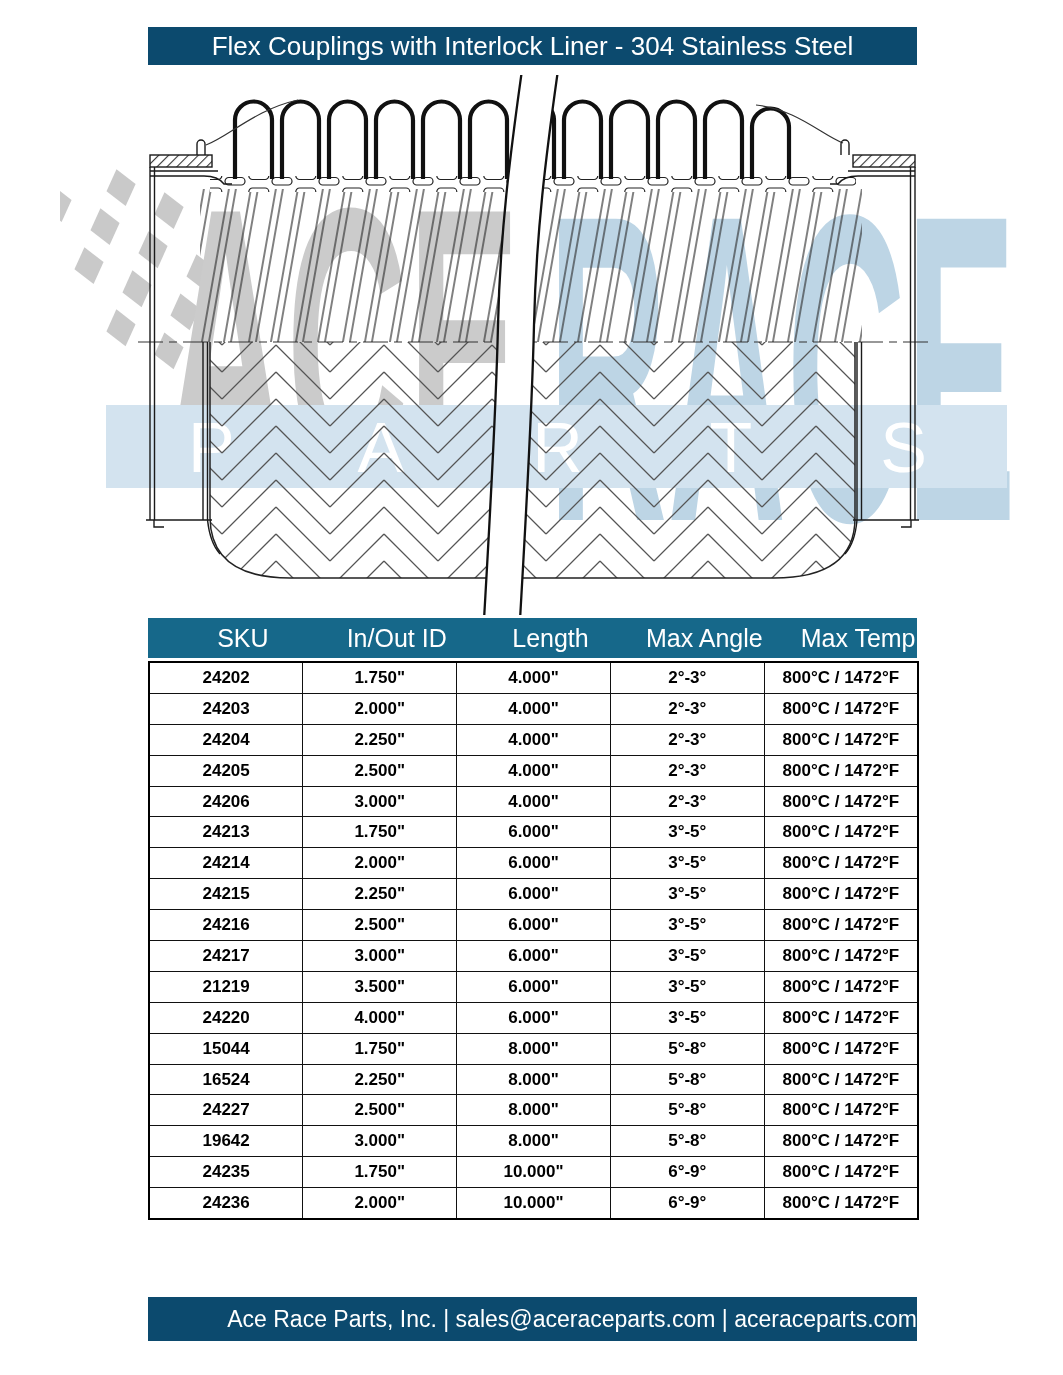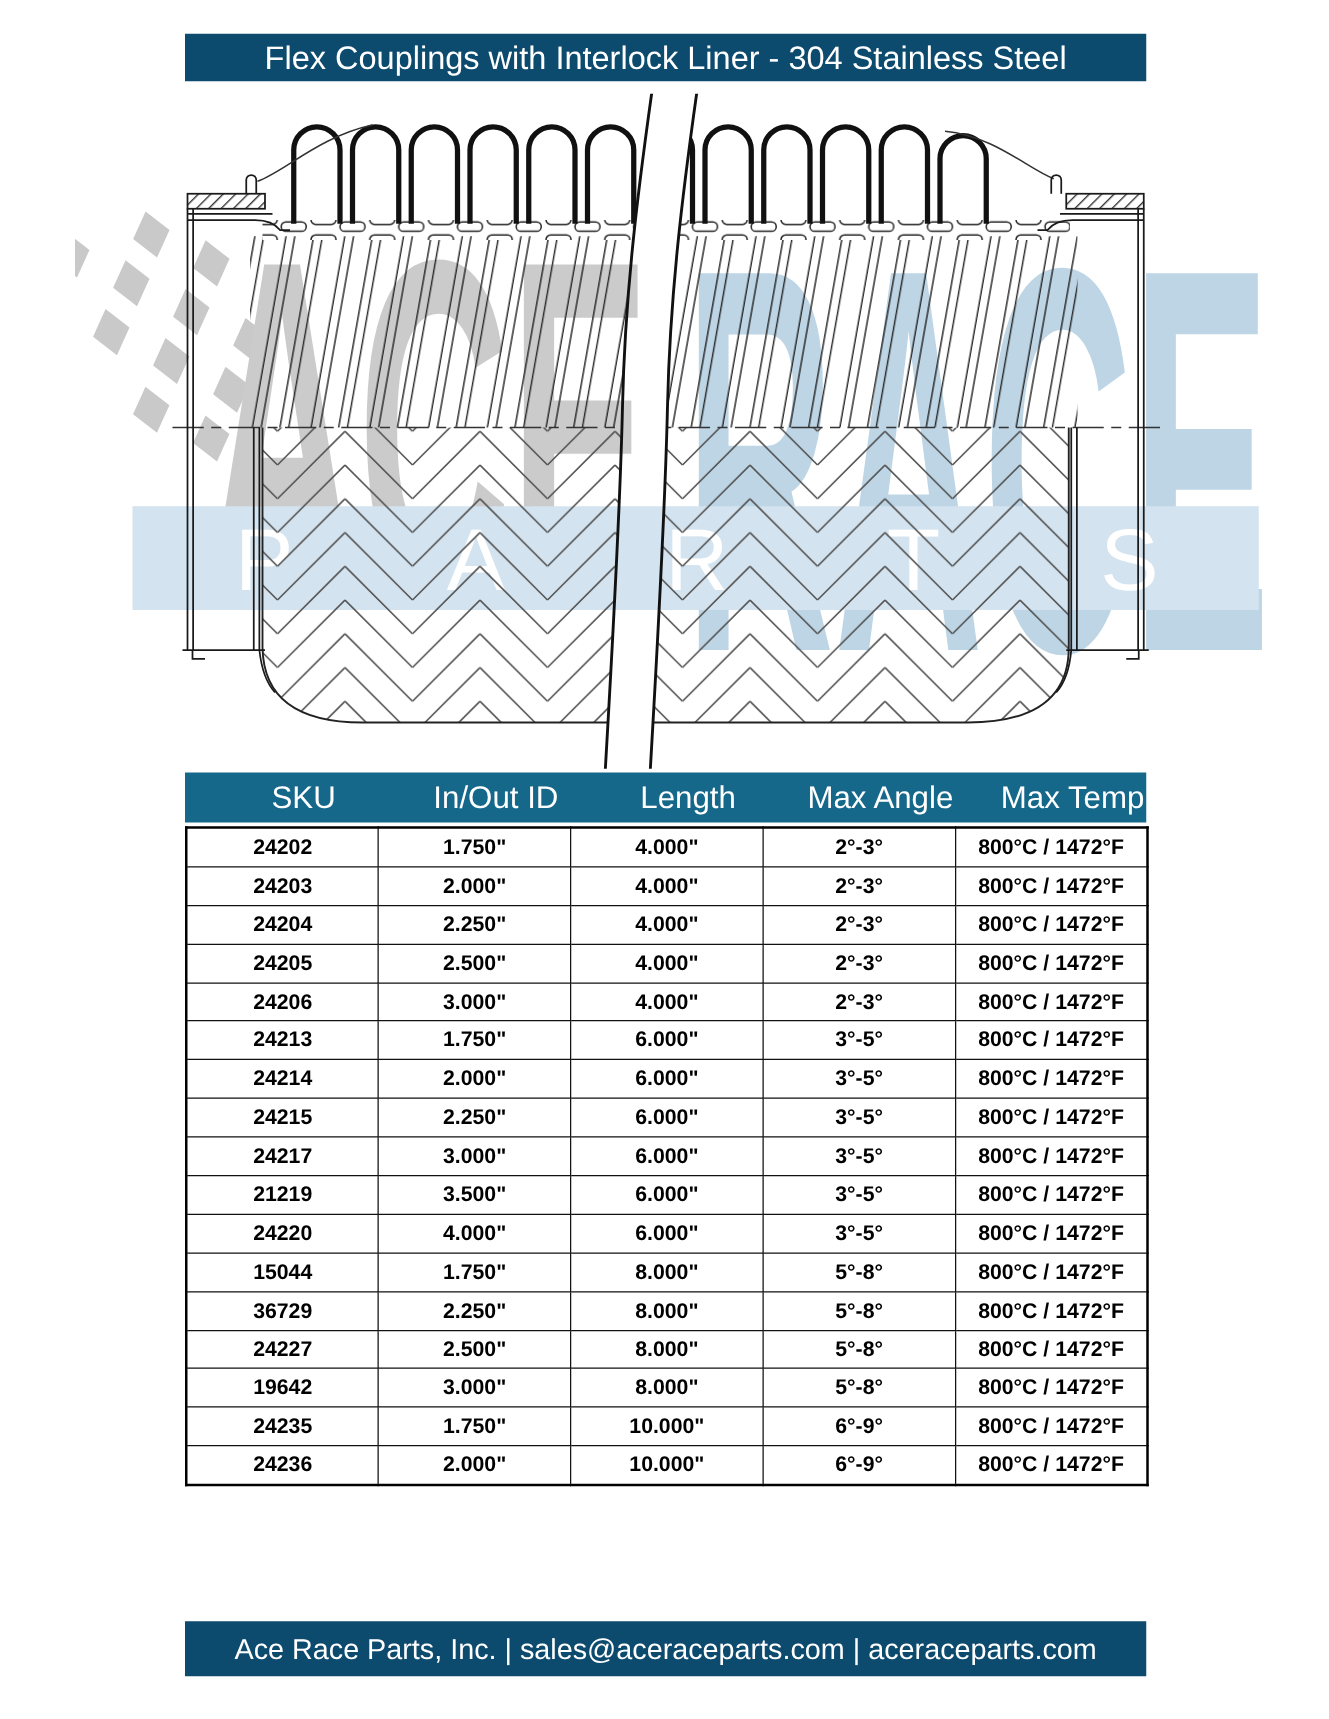--- a/index.html
+++ b/index.html
@@ -1,20 +1,20 @@
 <!DOCTYPE html>
 <html><head>
 <meta charset="utf-8">
 <style>
   html,body{margin:0;padding:0;background:#ffffff;}
   body{width:1063px;height:1375px;position:relative;font-family:"Liberation Sans",sans-serif;overflow:hidden;}
   .band{position:absolute;left:148px;width:769px;background:#0c4a6e;color:#fff;
         display:flex;align-items:center;justify-content:center;white-space:nowrap;}
   #titlebar{top:27px;height:38px;font-size:26px;}
-  #footerbar{top:1297px;height:44px;font-size:23px;}
+  #footerbar{top:1297px;height:44px;font-size:23px;justify-content:flex-end;}
   #diagram{position:absolute;left:60px;top:75px;width:960px;height:540px;}
   #theadband{position:absolute;left:148px;top:618px;width:769px;height:40px;background:#16688a;
              display:flex;align-items:center;}
   .hcell{flex:1 1 20%;text-align:center;color:#fff;font-size:25px;margin-left:36px;}
   #datatable{position:absolute;left:148px;top:661px;width:771px;border-collapse:collapse;
              table-layout:fixed;border:2.5px solid #000;}
   #datatable td{border:1.6px solid #111;text-align:center;vertical-align:middle;
                 font-size:17px;font-weight:bold;color:#000;height:29.9px;padding:0;}
   svg text{font-family:"Liberation Sans",sans-serif;}
 </style>
@@ -188,20 +188,27 @@
         <td>800°C / 1472°F</td>
       </tr>
       <tr>
         <td>24215</td>
         <td>2.250"</td>
         <td>6.000"</td>
         <td>3°-5°</td>
         <td>800°C / 1472°F</td>
       </tr>
       <tr>
+        <td>24216</td>
+        <td>2.500"</td>
+        <td>6.000"</td>
+        <td>3°-5°</td>
+        <td>800°C / 1472°F</td>
+      </tr>
+      <tr>
         <td>24217</td>
         <td>3.000"</td>
         <td>6.000"</td>
         <td>3°-5°</td>
         <td>800°C / 1472°F</td>
       </tr>
       <tr>
         <td>21219</td>
         <td>3.500"</td>
         <td>6.000"</td>
@@ -216,21 +223,21 @@
         <td>800°C / 1472°F</td>
       </tr>
       <tr>
         <td>15044</td>
         <td>1.750"</td>
         <td>8.000"</td>
         <td>5°-8°</td>
         <td>800°C / 1472°F</td>
       </tr>
       <tr>
-        <td>36729</td>
+        <td>16524</td>
         <td>2.250"</td>
         <td>8.000"</td>
         <td>5°-8°</td>
         <td>800°C / 1472°F</td>
       </tr>
       <tr>
         <td>24227</td>
         <td>2.500"</td>
         <td>8.000"</td>
         <td>5°-8°</td>

